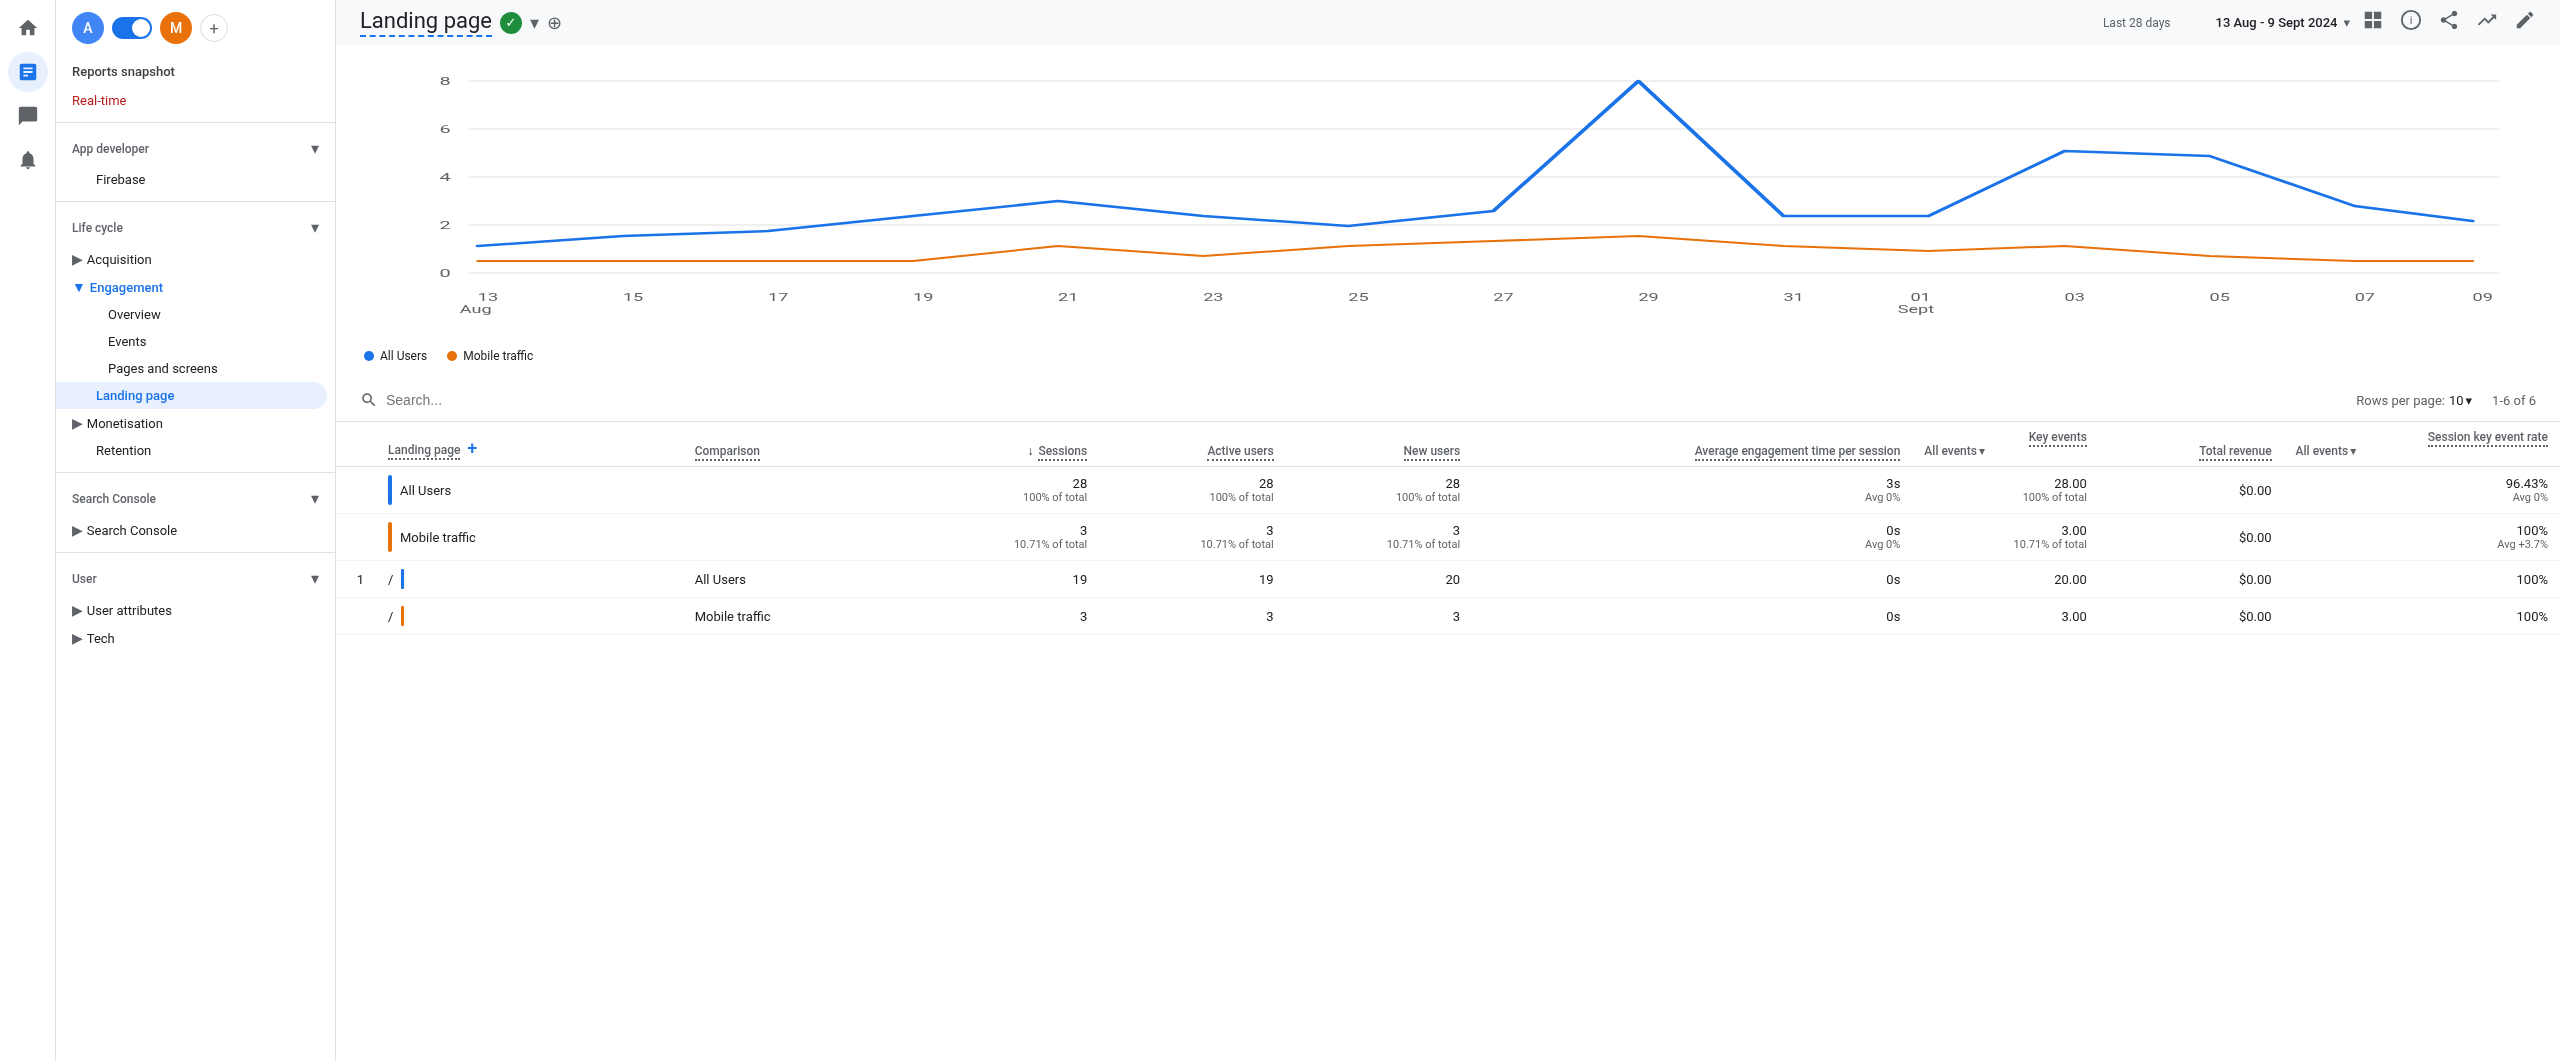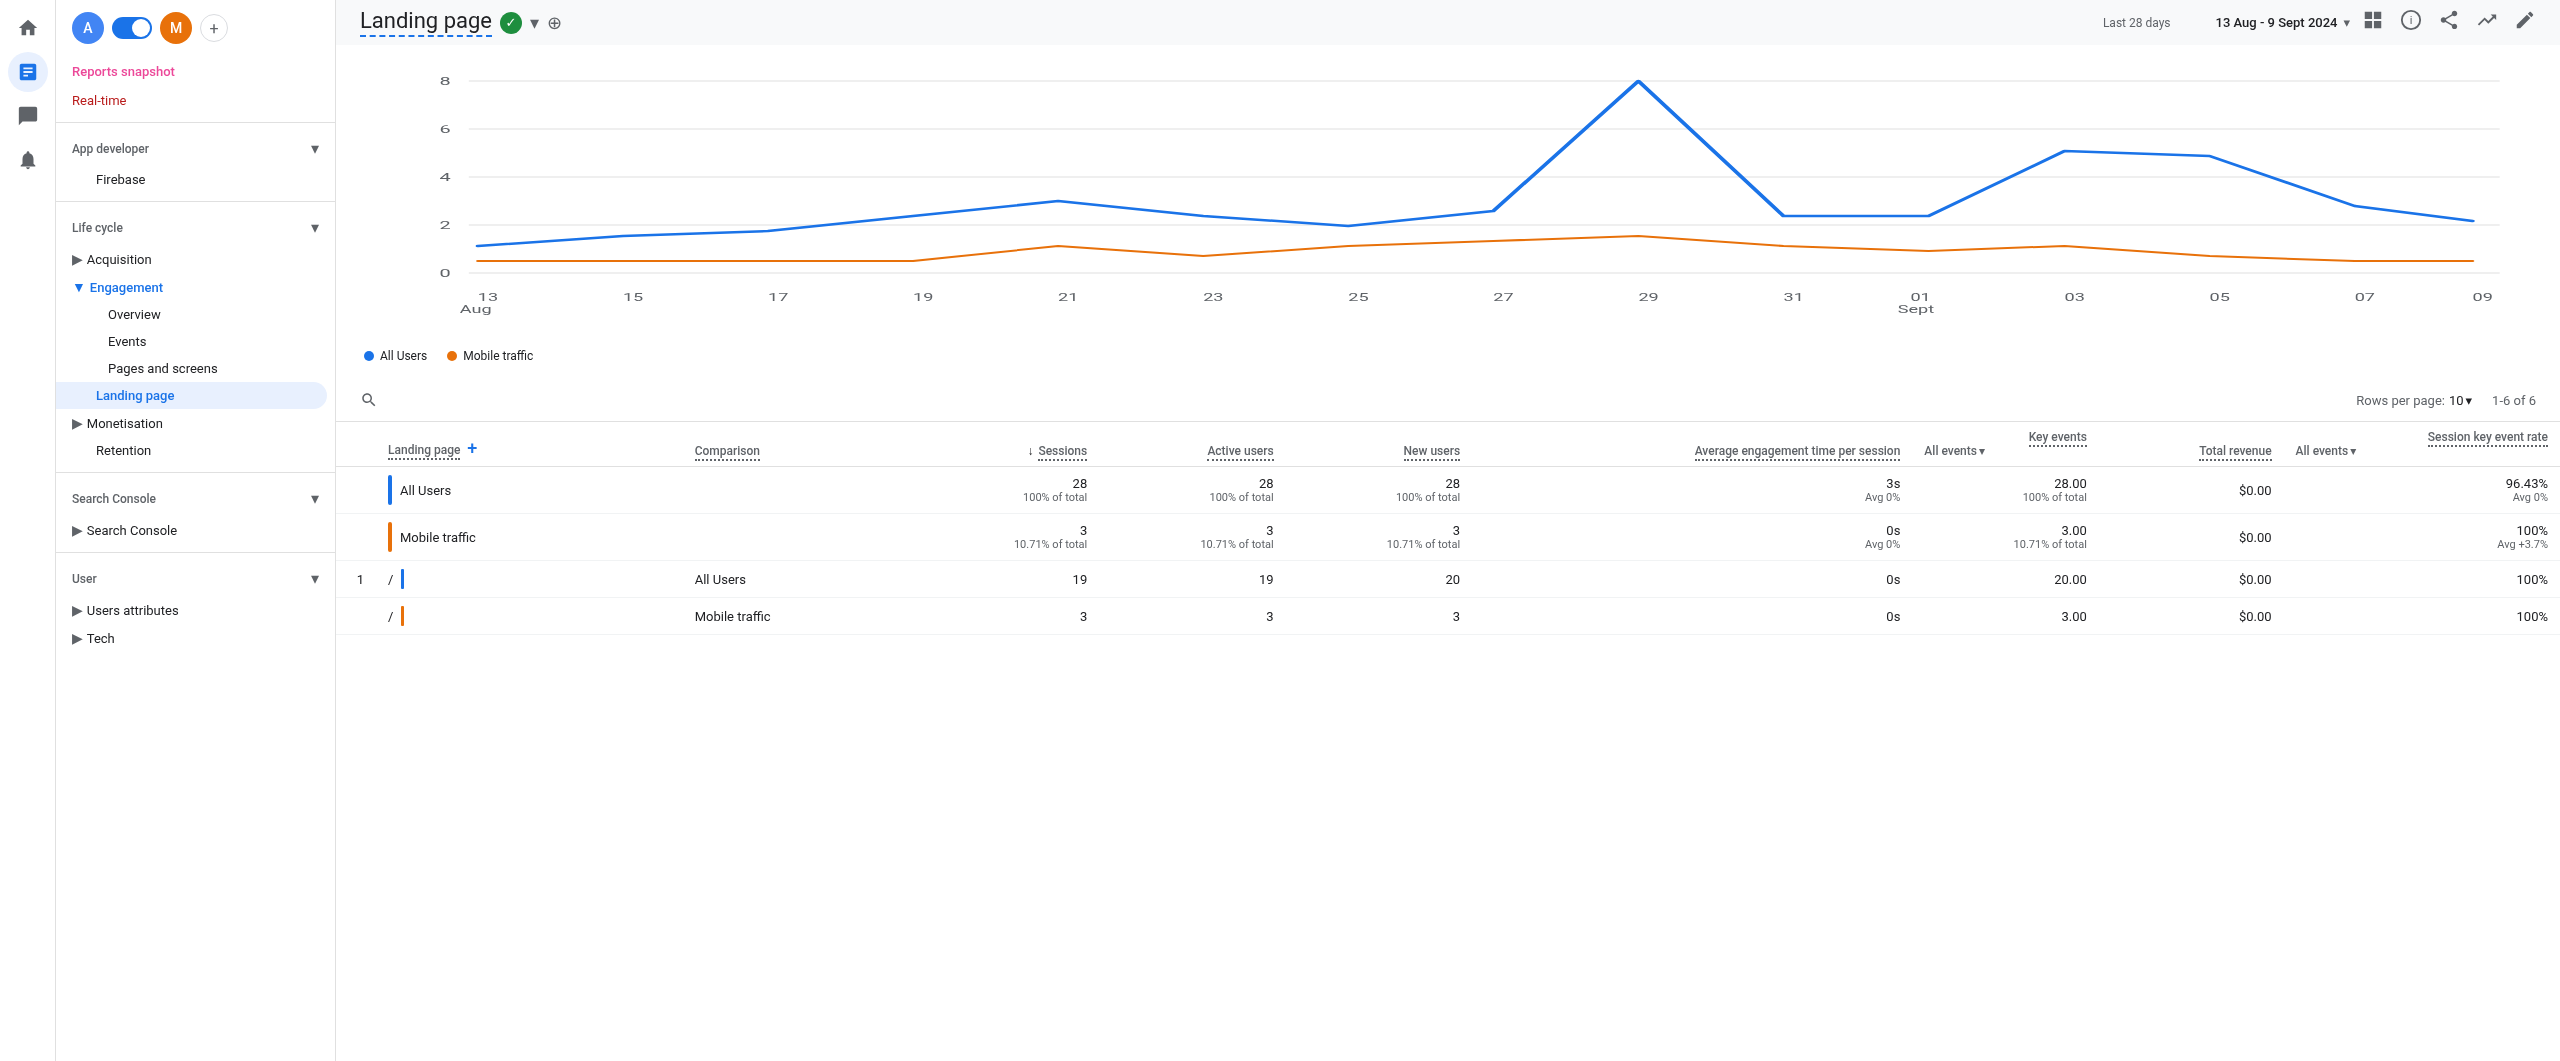--- a/index.html
+++ b/index.html
@@ -68,21 +68,21 @@
       display: flex; align-items: center; justify-content: center;
       font-size: 14px; font-weight: 500; flex-shrink: 0;
     }
     .plus-btn {
       width: 28px; height: 28px; border-radius: 50%; border: 1px solid #dadce0;
       display: flex; align-items: center; justify-content: center;
       color: #5f6368; cursor: pointer; font-size: 16px;
     }
 
     .nav-reports-snapshot {
-      font-size: 13px; font-weight: 500; color: #ec4899;
+      font-size: 13px; font-weight: 500; color: #404040;
       padding: 8px 16px 8px 16px;
     }
     .nav-realtime {
       font-size: 13px; color: #b91c1c;
       padding: 6px 16px;
       cursor: pointer;
     }
     .nav-section {
       margin-top: 4px;
     }
@@ -361,21 +361,21 @@
 
   <div class="divider"></div>
 
   <div class="nav-section">
     <div class="nav-section-header">
       <span>User</span>
       <span class="chevron">▾</span>
     </div>
     <div class="nav-expand">
       <span class="chevron">▶</span>
-      <span>Users attributes</span>
+      <span>User attributes</span>
     </div>
     <div class="nav-expand">
       <span class="chevron">▶</span>
       <span>Tech</span>
     </div>
   </div>
 </div>
 
 <div class="main-content">
 
@@ -471,20 +471,21 @@
       </div>
     </div>
   </div>
 
   <div class="table-area">
 
     <div class="search-bar">
       <svg width="18" height="18" viewBox="0 0 24 24" fill="#5f6368">
           <path d="M15.5 14h-.79l-.28-.27C15.41 12.59 16 11.11 16 9.5 16 5.91 13.09 3 9.5 3S3 5.91 3 9.5 5.91 16 9.5 16c1.61 0 3.09-.59 4.23-1.57l.27.28v.79l5 4.99L20.49 19l-4.99-5zm-6 0C7.01 14 5 11.99 5 9.5S7.01 5 9.5 5 14 7.01 14 9.5 11.99 14 9.5 14z"></path>
         </svg>
+      <input class="search-input" type="text" placeholder="Search..." style="">
       <div class="rows-per-page">
         <span>Rows per page:</span>
         <div class="rows-select">
           <span>10</span>
           <span>▾</span>
         </div>
         <span class="pagination">1-6 of 6</span>
       </div>
     </div>
 

